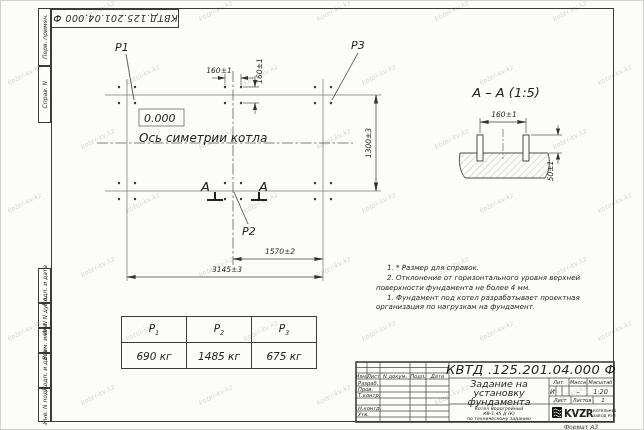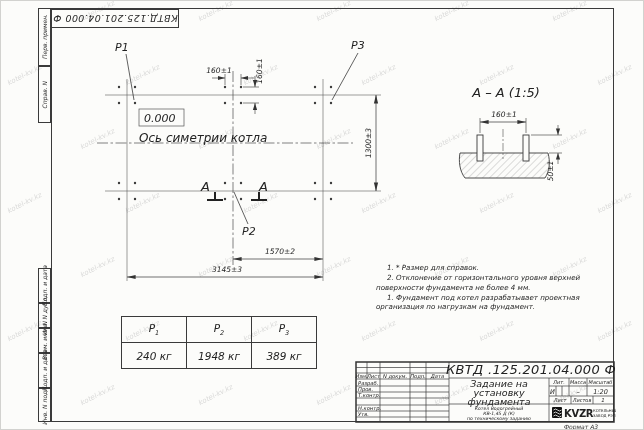--- a/index.html
+++ b/index.html
@@ -243,23 +243,23 @@
   </div>
 
   <table class="loads">
     <tbody>
         <tr>
       <td><span>P</span><sub>1</sub></td>
       <td><span>P</span><sub>2</sub></td>
       <td><span>P</span><sub>3</sub></td>
     </tr>
     <tr>
-      <td>240 кг</td>
-      <td>1948 кг</td>
-      <td>389 кг</td>
+      <td>690 кг</td>
+      <td>1485 кг</td>
+      <td>675 кг</td>
     </tr>
   </tbody>
     </table>
 
   <svg style="position:absolute;left:353px;top:359px" width="262" height="64" viewBox="353 359 262 64">
     <rect x="355" y="361" width="258" height="60" fill="none" stroke="#333" stroke-width="1.5"></rect>
     <g stroke="#3a3a3a" stroke-width="0.7">
       <line x1="366" y1="361" x2="366" y2="378"></line>
       <line x1="379" y1="361" x2="379" y2="421"></line>
       <line x1="409" y1="361" x2="409" y2="421"></line>

